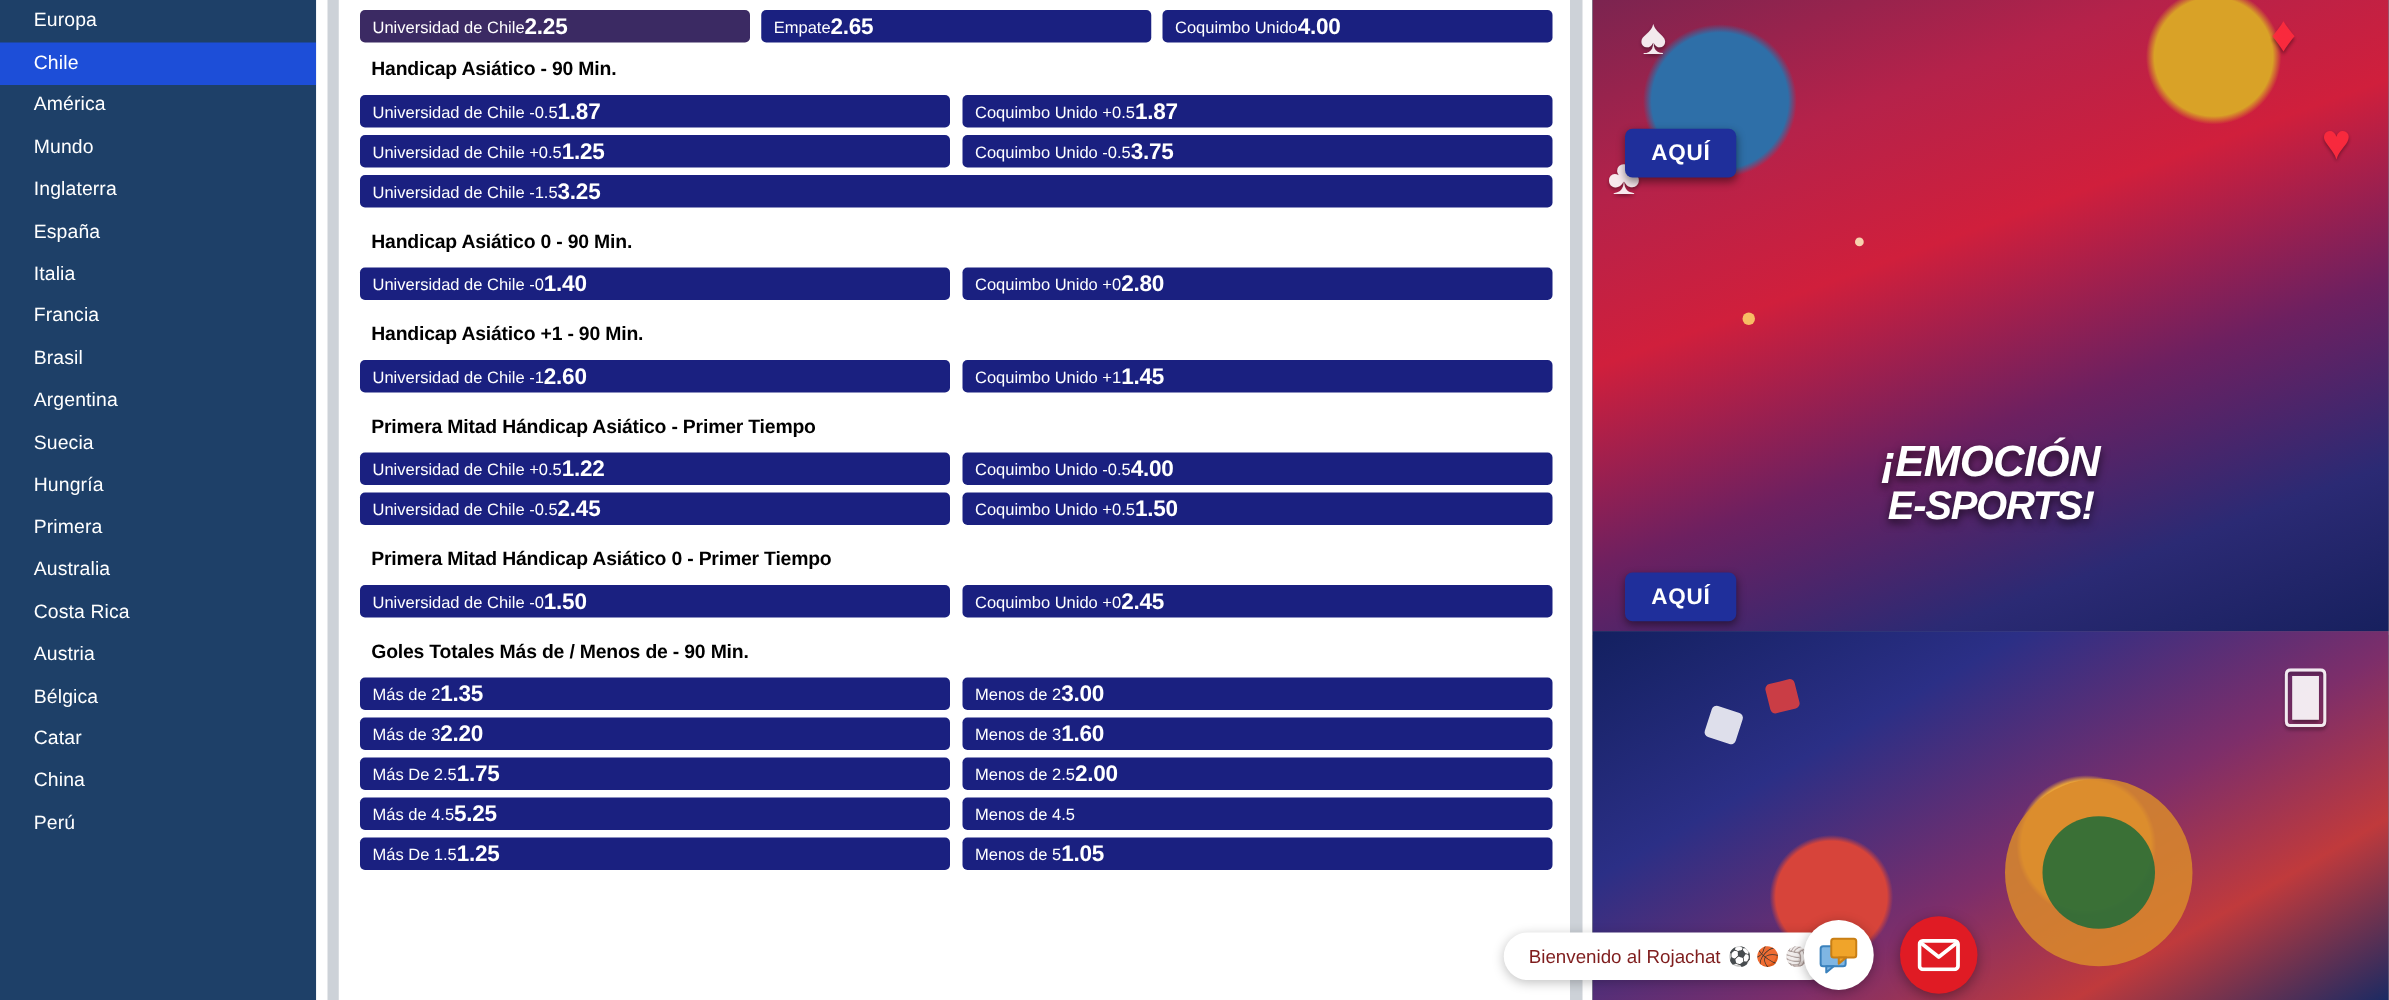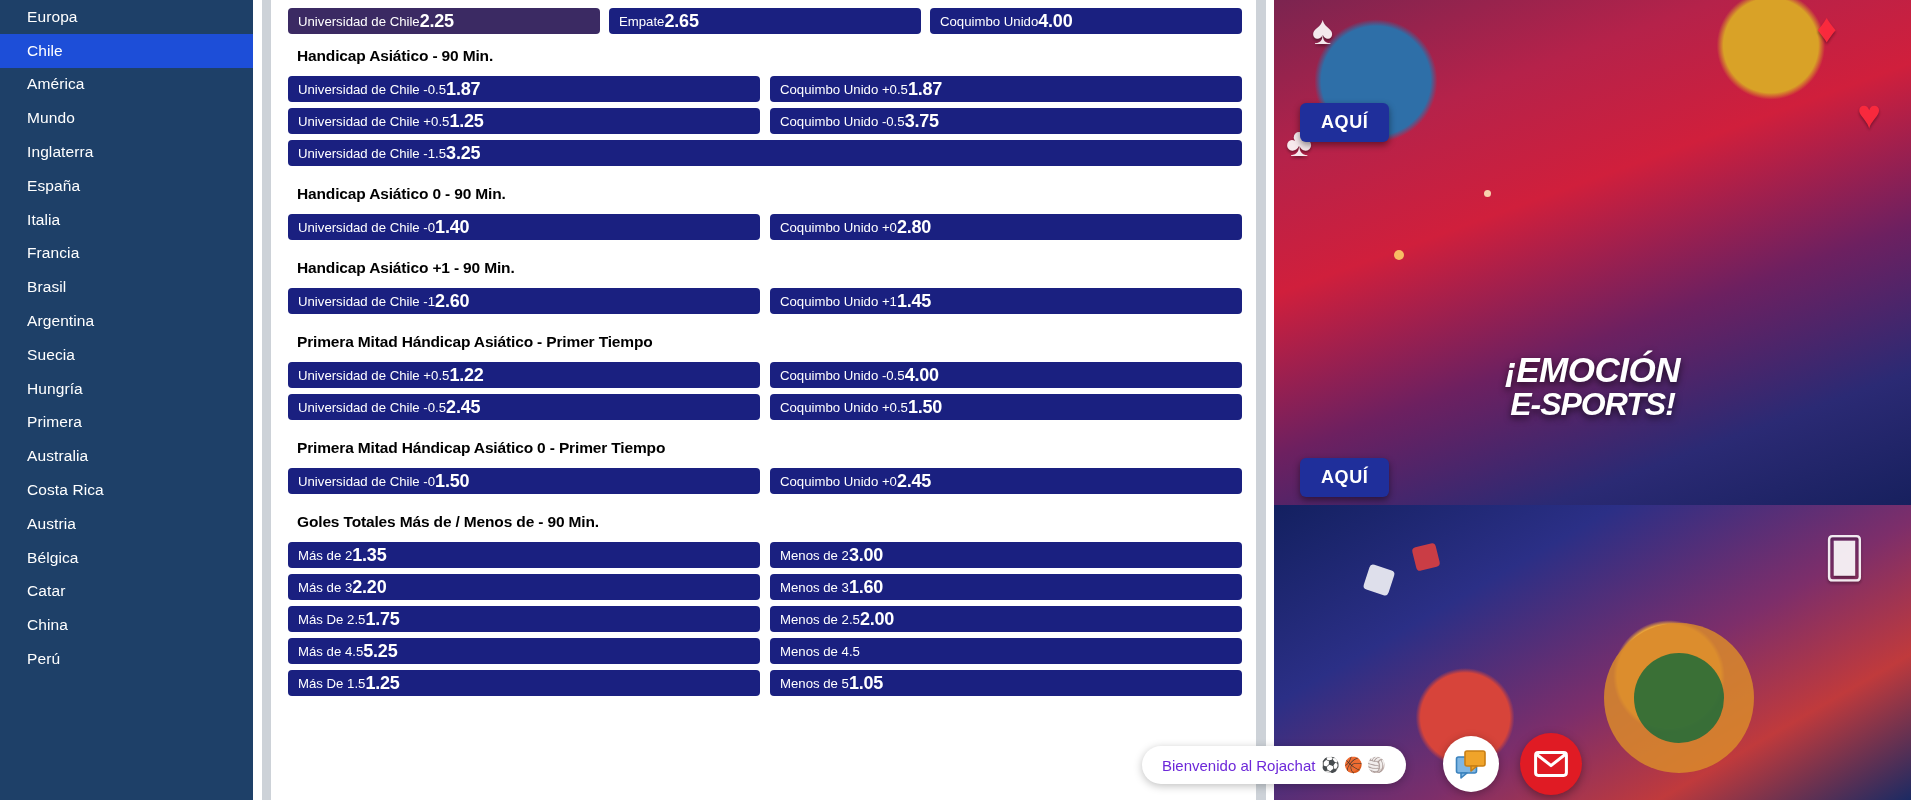--- a/index.html
+++ b/index.html
@@ -136,28 +136,28 @@
   .emocion .l1 { font-size: 35px; letter-spacing: -.5px; }
   .emocion .l2 { font-size: 32px; letter-spacing: -1px; text-align: center; }
   .rail-divider {
     position: absolute; left: 0; top: 505px; width: 100%; height: 3px;
     background: #ffffff; opacity: .35;
   }
 
   
   .chat-bubble {
     position: absolute;
-    left: 1142px; top: 746px;
+    left: 1203px; top: 746px;
     height: 38px;
     background: #ffffff;
     border-radius: 19px;
     display: flex; align-items: center;
     padding: 0 20px;
     box-shadow: 0 2px 9px rgba(0,0,0,.25);
-    font-size: 15px; color: #6d28d9;
+    font-size: 15px; color: #7f1d1d;
     white-space: nowrap;
     z-index: 40;
     text-align: right;
   }
   .chat-bubble .emoji { margin-left: 6px; font-size: 15px; }
   .chat-round {
     position: absolute; left: 1443px; top: 736px;
     width: 56px; height: 56px; border-radius: 50%;
     background: #ffffff;
     display: flex; align-items: center; justify-content: center;

